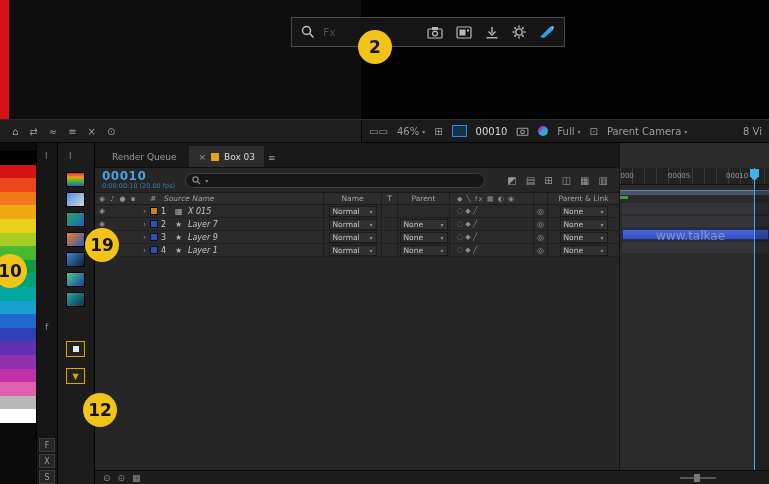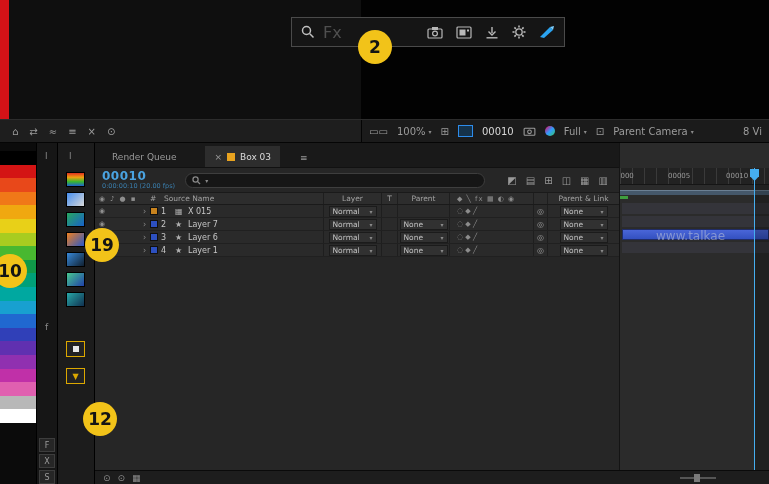--- a/index.html
+++ b/index.html
@@ -8,31 +8,31 @@
   .screen { position:absolute; width:769px; height:484px; top:0; left:0; }
 
   
   .red-stripe { position:absolute; left:0; top:0; width:9px; height:131px; background:#d41217; }
   .top-left  { position:absolute; left:9px; top:0; width:352px; height:119px; background:#0f0f0f; }
   .top-right { position:absolute; left:361px; top:0; width:408px; height:119px; background:#020202; }
 
   
   .search-toolbar { position:absolute; left:291px; top:17px; width:274px; height:30px;
     background:#151515; border:1px solid #4a4a4a; display:flex; align-items:center; padding:0 9px; gap:8px; z-index:5; }
-  .search-toolbar .fx { color:#4f4f4f; font-size:16px;text-align:center; }
+  .search-toolbar .fx { color:#4f4f4f; font-size:11px;text-align:center; }
   .tb-icons { margin-left:auto; display:flex; gap:13px; align-items:center; }
   svg.ic { display:block; }
 
   
   .badge { position:absolute; width:34px; height:34px; border-radius:50%; background:#f2c319; color:#141414;
     display:flex; align-items:center; justify-content:center; font-weight:bold; font-size:17px; z-index:60; }
   .b2  { left:358px; top:30px; }
   .b10 { left:-7px;  top:254px; }
   .b11 { left:85px;  top:228px; }
-  .b12 { left:83px;  top:402px; }
+  .b12 { left:83px;  top:393px; }
 
   
   .options-bar { position:absolute; left:0; top:119px; width:769px; height:24px; background:#1e1e1e;
     border-top:1px solid #2c2c2c; border-bottom:1px solid #050505; display:flex; align-items:center; font-size:10px; color:#9c9c9c; }
   .ob-left { display:flex; gap:11px; padding:0 12px; width:361px; align-items:center; }
   .ob-right { display:flex; gap:9px; align-items:center; padding:0 7px; flex:1; height:100%; background:#1b1b1b; border-left:1px solid #040404; overflow:hidden; white-space:nowrap; }
   .dd { display:flex; align-items:center; gap:3px; cursor:default; }
   .caret { font-size:6px; color:#8a8a8a; }
   .frame-val { color:#d8d8d8; }
   .blue-tool { width:15px; height:12px; border:1px solid #2d8ceb; background:#15324a; display:inline-block; }
@@ -64,21 +64,21 @@
   .t5 { background:linear-gradient(135deg,#3888d8,#102030); }
   .t6 { background:linear-gradient(135deg,#48c890,#2040a8); }
   .t7 { background:linear-gradient(135deg,#28a8a8,#103050); }
   .ybox { position:absolute; left:8px; width:19px; height:16px; border:1px solid #dca800; display:flex; align-items:center; justify-content:center; font-size:8px; color:#dca800; background:#222; }
   .ybox1 { top:198px; } .ybox2 { top:225px; }
   .ybox .wsq { width:6px; height:6px; background:#e8e8e8; }
 
   
   .timeline { position:absolute; left:95px; top:143px; width:525px; height:341px; background:#262626;
     border-right:1px solid #141414; display:flex; flex-direction:column; }
-  .tl-tabs { height:25px; background:#191919; display:flex; align-items:flex-end; font-size:9px; color:#9a9a9a; padding-left:8px; gap:20px; border-bottom:1px solid #111; }
+  .tl-tabs { height:25px; background:#191919; display:flex; align-items:flex-end; font-size:9px; color:#9a9a9a; padding-left:8px; gap:4px; border-bottom:1px solid #111; }
   .tab { padding:4px 9px; display:flex; gap:5px; align-items:center; height:21px; }
   .tab.active { background:#2d2d2d; color:#dadada; }
   .tab-close { color:#9a9a9a; font-size:9px; }
   .tab-swatch { width:8px; height:8px; }
   .menu-glyph { color:#9a9a9a; margin-bottom:4px; font-size:9px; }
 
   .tl-timebar { height:24px; display:flex; align-items:center; padding:0 7px; gap:10px; background:#262626; }
   .tc-wrap { display:flex; flex-direction:column; line-height:1; }
   .tc-main { color:#4aa3e0; font-size:12px; font-weight:bold; letter-spacing:.5px; }
   .tc-sub  { color:#3a7fae; font-size:6.5px; margin-top:1px; white-space:nowrap; }
@@ -88,21 +88,21 @@
 
   .tl-header { height:13px; background:#2d2d2d; border-top:1px solid #1a1a1a; border-bottom:1px solid #1a1a1a;
     display:flex; align-items:center; font-size:7.5px; color:#a2a2a2; }
   .layer-row { height:13px; display:flex; align-items:center; font-size:8px; color:#c6c6c6; border-bottom:1px solid #202020; background:#2a2a2a; }
   .cell { display:flex; align-items:center; height:100%; }
   .c-icons { width:44px; padding-left:4px; gap:5px; color:#8e8e8e; font-size:7px; }
   .c-exp { width:11px; color:#8a8a8a; font-size:8px; justify-content:center; }
   .layer-color { width:8px; height:8px; border:1px solid #101010; margin-right:3px; }
   .c-hash { width:14px; }
   .lyr-ico { width:13px; color:#b0b0b0; font-size:8px; }
-  .c-src { flex:1; overflow:hidden; white-space:nowrap; }
+  .c-src { flex:1; overflow:hidden; white-space:nowrap;font-style:italic; }
   .dropbox { background:#313131; border:1px solid #1b1b1b; height:11px; display:flex; align-items:center;
     justify-content:space-between; padding:0 3px; width:48px; font-size:7.5px; color:#c2c2c2; }
   .c-mode { width:58px; border-left:1px solid #1e1e1e; justify-content:center; }
   .c-t { width:16px; border-left:1px solid #1e1e1e; justify-content:center; }
   .c-trkmat { width:52px; border-left:1px solid #1e1e1e; justify-content:center; }
   .c-switch { width:84px; border-left:1px solid #1e1e1e; gap:8px; padding-left:7px; color:#8c8c8c; font-size:7px; }
   .c-at { width:14px; border-left:1px solid #1e1e1e; color:#9c9c9c; font-size:8px; justify-content:center; }
   .c-parent { width:72px; border-left:1px solid #1e1e1e; justify-content:center; }
   .hdr-sw { letter-spacing:1px; font-size:7px; }
   .tl-filler { flex:1; background:#262626; }
@@ -189,21 +189,21 @@
       <span>⌂</span>
       <span>⇄</span>
       <span>≈</span>
       <span>≡</span>
       <span>×</span>
       <span>⊙</span>
     </div>
     <div class="ob-right">
       <span>▭▭</span>
       <span class="dd">
-        <span>100%</span>
+        <span>46%</span>
           <span class="caret">▾</span>
       </span>
       <span>⊞</span>
       <span class="blue-tool"></span>
       <span class="frame-val">00010</span>
       <svg class="ic" width="13" height="10" viewBox="0 0 16 13">
         <rect x="1" y="3" width="14" height="9" rx="1" fill="none" stroke="#9c9c9c" stroke-width="1.4"></rect>
         <circle cx="8" cy="7.5" r="2.4" fill="none" stroke="#9c9c9c" stroke-width="1.4"></circle>
       </svg>
       <span class="chan-dot"></span>
@@ -315,21 +315,21 @@
       <div class="cell c-icons">
         <span>◉</span>
         <span>♪</span>
         <span>●</span>
         <span>▪</span>
       </div>
       <span class="c-exp"></span>
       <span class="c-hash">#</span>
       <span class="c-src">Source Name</span>
       <div class="cell c-mode">
-          <span>Layer</span>
+          <span>Name</span>
         </div>
       <div class="cell c-t">
           <span>T</span>
         </div>
       <div class="cell c-trkmat">
           <span>Parent</span>
         </div>
       <div class="cell c-switch hdr-sw">
           <span>◆ ╲ fx ▦ ◐ ◉</span>
         </div>
@@ -407,21 +407,21 @@
     </div>
 
     <div class="layer-row">
       <div class="cell c-icons">
           <span>◉</span>
         </div>
       <span class="cell c-exp">›</span>
       <span class="layer-color" style="background: rgb(45, 80, 192);"></span>
       <span class="c-hash">3</span>
       <span class="lyr-ico">★</span>
-      <span class="c-src">Layer 6</span>
+      <span class="c-src">Layer 9</span>
       <div class="cell c-mode">
           <div class="dropbox">
             <span>Normal</span>
             <span class="caret">▾</span>
           </div>
         </div>
       <div class="cell c-t"></div>
       <div class="cell c-trkmat">
           <div class="dropbox">
             <span>None</span>

